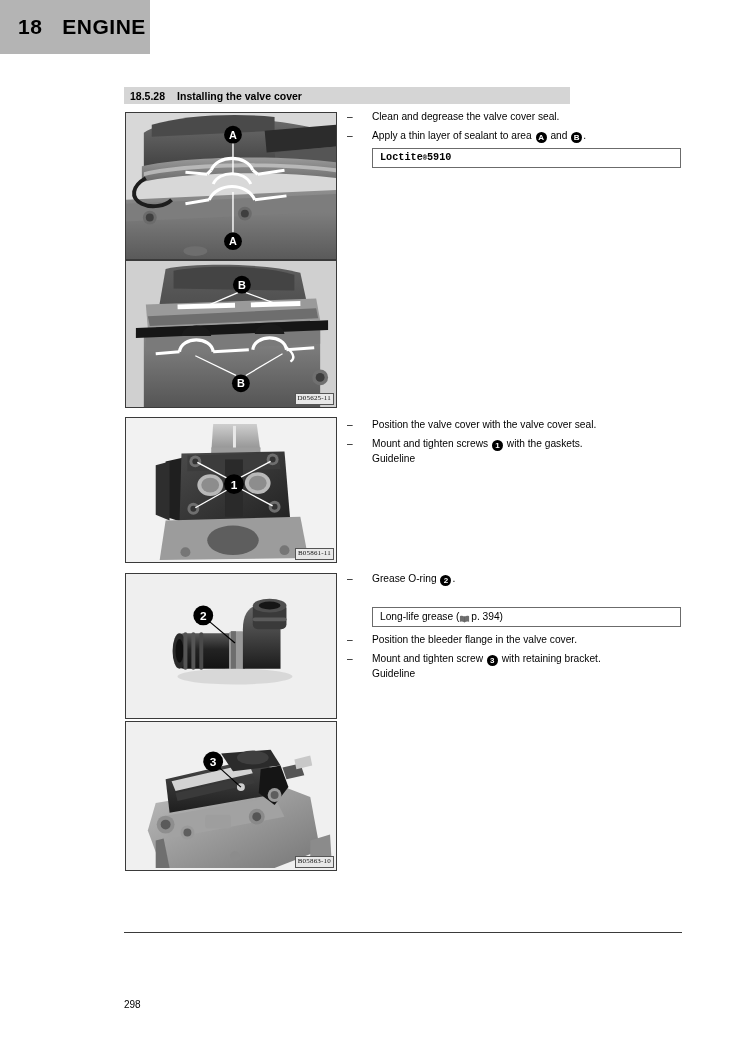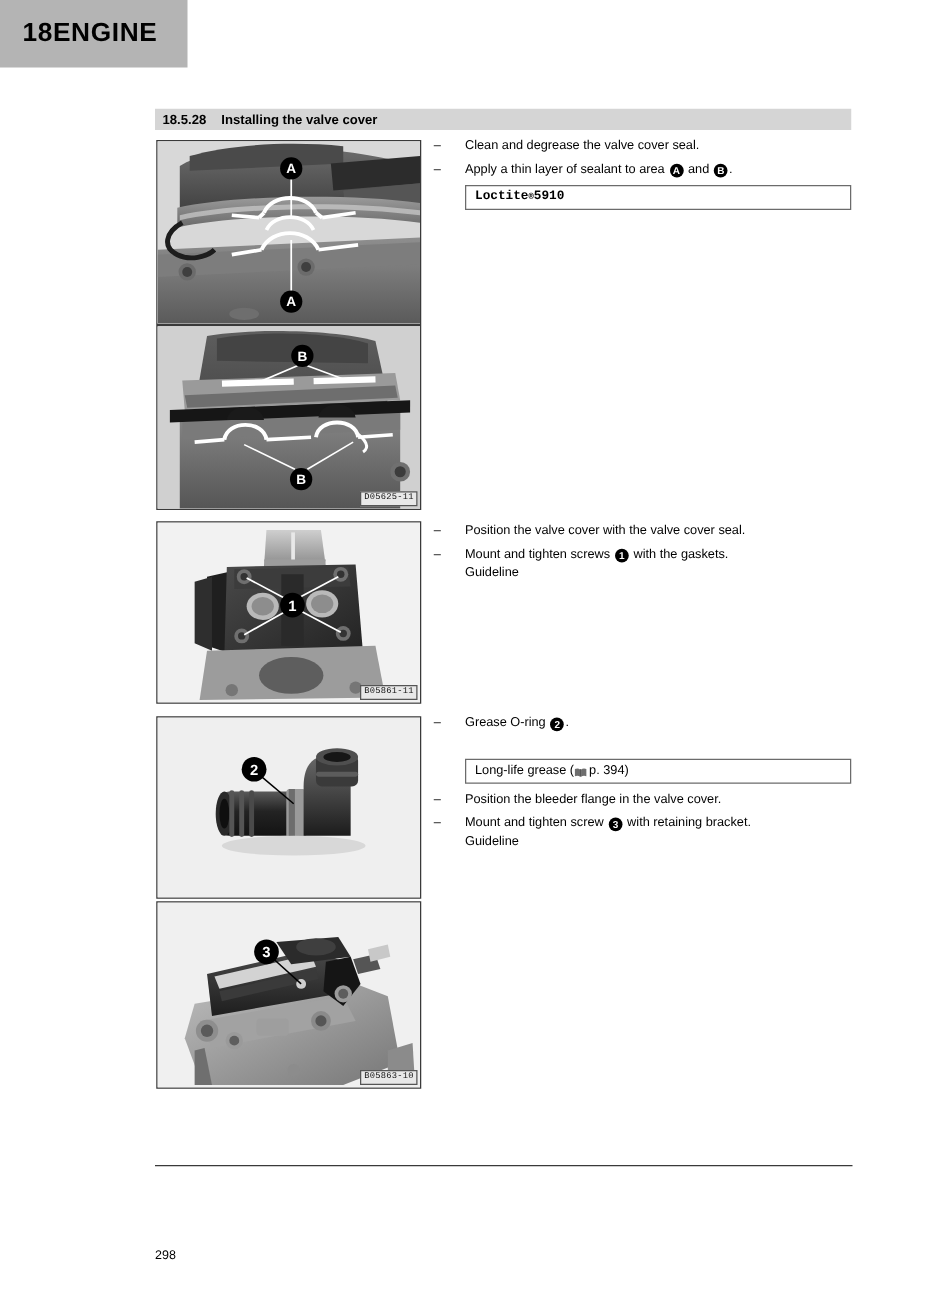--- a/index.html
+++ b/index.html
@@ -29,29 +29,30 @@
   }
   .chapter-num {
     font-size: 21px;
     font-weight: bold;
     margin-left: 18px;
     letter-spacing: .5px;
   }
   .chapter-name {
     font-size: 21px;
     font-weight: bold;
+    margin-left: 20px;
     letter-spacing: .5px;
   }
 
   
   .section-bar {
     position: absolute;
     left: 124px;
     top: 87px;
-    width: 557px;
+    width: 446px;
     height: 17px;
     background: #d5d5d5;
     display: flex;
     align-items: center;
   }
   .section-num {
     font-size: 10.5px;
     font-weight: bold;
     margin-left: 6px;
   }
@@ -71,21 +72,21 @@
   }
   .fig svg { display: block; width: 100%; height: 100%; }
 
   .fig-caption {
     position: absolute;
     right: 2px;
     bottom: 2px;
     background: #e8e8e8;
     border: 1px solid #555;
     font-size: 7px;
-    font-family: Liberation Mono, monospace;
+    font-family: Liberation Serif, serif;
     padding: 0px 2px 1px 2px;
     letter-spacing: .2px;
     line-height: 1.25;
     color: #111;
   }
 
   
   .textcol { position: absolute; left: 345px; width: 340px; }
 
   .bullet-row {

